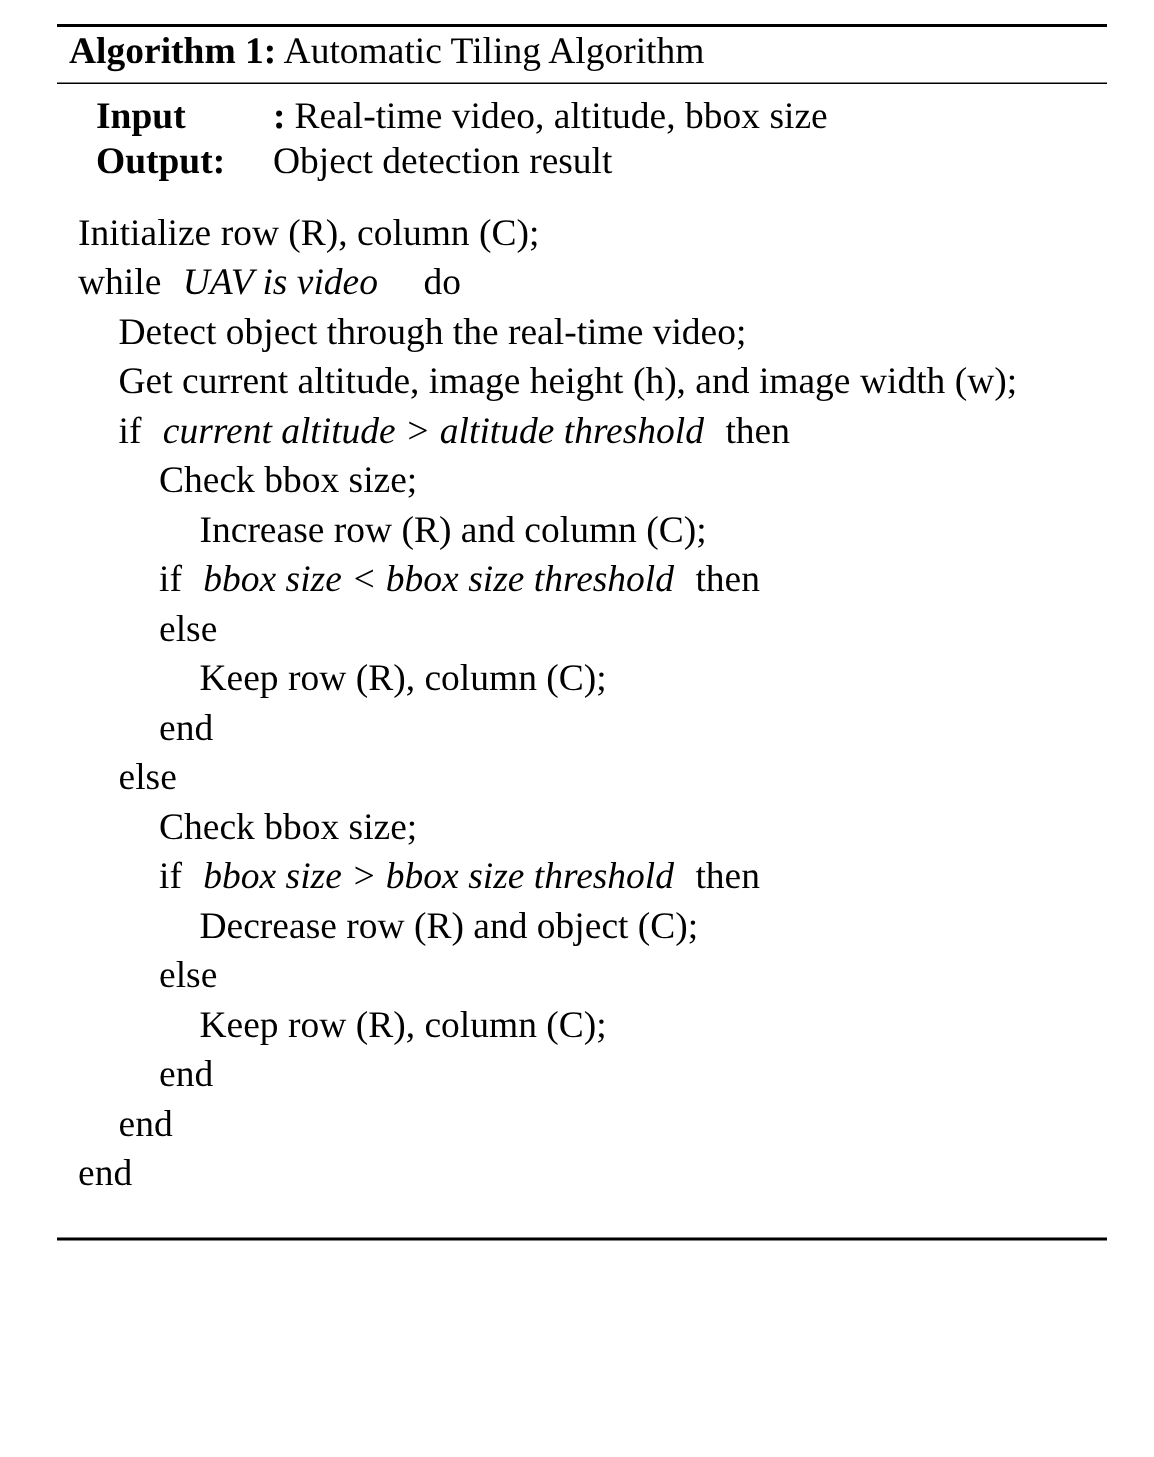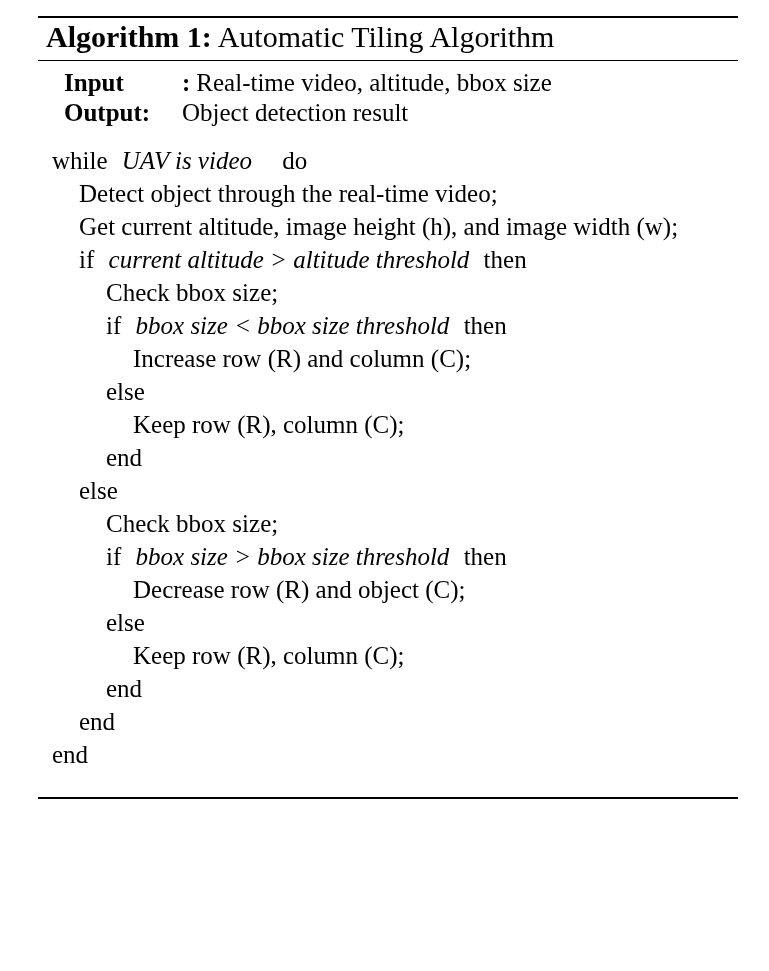--- a/index.html
+++ b/index.html
@@ -29,21 +29,21 @@
     border-top: 2px solid #000;
     margin: 0;
     width: 100%;
   }
   .rule-thin {
     border-top: 1.5px solid #000;
   }
 
   .caption {
     padding: 4px 2px 8px 8px;
-    font-size: 30px;
+    font-size: 25px;
     white-space: nowrap;
   }
   .caption b { font-weight: bold; }
 
   .io-block {
     padding: 9px 0 6px 0;
   }
   .io-line {
     display: flex;
     align-items: baseline;
@@ -127,20 +127,23 @@
       <span>Real-time video, altitude, bbox size</span>
     </div>
     <div class="io-line">
       <span class="io-key">Output:</span>
       <span>Object detection result</span>
     </div>
   </div>
 
   <div class="body-block">
 
+    <div class="line indent0">
+      <span class="text">Initialize row (R), column (C);</span>
+    </div>
 
     <div class="line indent0">
       <span class="text">
         <span class="kw" style="margin-right: 8px;">while</span>
         <span class="it" style="margin-right: 8px;">UAV is video</span>
         <span class="kw" style="margin-right: 8px; margin-left: 16px;">do</span>
       </span>
     </div>
 
     <div class="line indent0">
@@ -173,41 +176,41 @@
         <span class="guide"></span>
         <span class="guide"></span>
       </span>
       <span class="text">Check bbox size;</span>
     </div>
 
     <div class="line indent0">
       <span class="guides">
         <span class="guide"></span>
         <span class="guide"></span>
+        <span class="guide"></span>
+      </span>
+      <span class="text">Increase row (R) and column (C);</span>
+    </div>
+
+    <div class="line indent0">
+      <span class="guides">
+        <span class="guide"></span>
+        <span class="guide"></span>
       </span>
       <span class="text">
         <span class="kw" style="margin-right: 8px;">if</span>
         <span class="it" style="margin-right: 8px;">bbox size &lt; bbox size threshold</span>
         <span class="kw" style="margin-right: 8px;">then</span>
       </span>
     </div>
 
     <div class="line indent0">
       <span class="guides">
         <span class="guide"></span>
         <span class="guide"></span>
-        <span class="guide"></span>
-      </span>
-      <span class="text">Increase row (R) and column (C);</span>
-    </div>
-
-    <div class="line indent0">
-      <span class="guides">
-        <span class="guide"></span>
-        <span class="guide"></span>
       </span>
       <span class="text kw">else</span>
     </div>
 
     <div class="line indent0">
       <span class="guides">
         <span class="guide"></span>
         <span class="guide"></span>
         <span class="guide"></span>
       </span>

